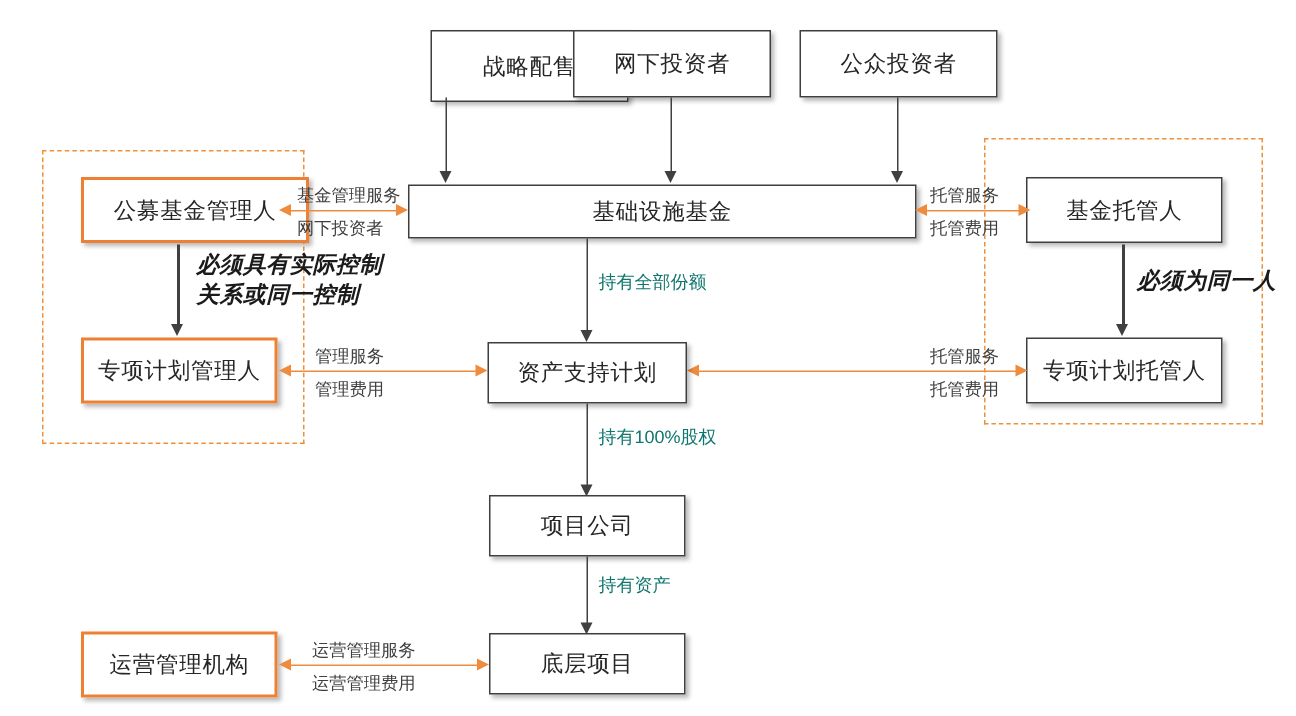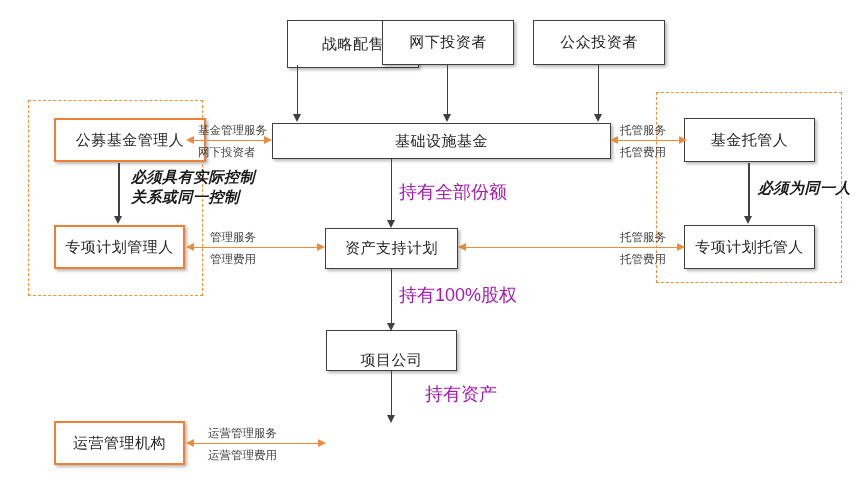--- a/index.html
+++ b/index.html
@@ -63,22 +63,22 @@
     border-bottom: 4.5px solid transparent;
     border-right: 8px solid #ef8b3c;
   }
   .ah-right-o {
     border-top: 4.5px solid transparent;
     border-bottom: 4.5px solid transparent;
     border-left: 8px solid #ef8b3c;
   }
   .edge-label {
     position: absolute;
-    color: #a21caf;
-    font-size: 18px;
+    color: #0f766e;
+    font-size: 12px;
     white-space: nowrap;
     background: transparent;
   }
   .edge-label.small {
     font-size: 11.5px;
     color: #3f3f3f;
   }
   .note {
     position: absolute;
     color: #1a1a1a;
@@ -175,28 +175,31 @@
   <div class="edge-label" style="left:399px; top:180px;">持有全部份额</div>
 
   <div class="node black" style="left:325px; top:228px; width:133px; height:41px;">
     <span>资产支持计划</span>
   </div>
 
   <div class="edge v" style="left:391px; top:269px; height:55px;"></div>
   <div class="arrowhead ah-down" style="left:387px; top:323px;"></div>
   <div class="edge-label" style="left:399px; top:283px;">持有100%股权</div>
 
-  <div class="node black" style="left:326px; top:330px; width:131px; height:41px;align-items:flex-end;">
+  <div class="node black" style="left:326px; top:330px; width:131px; height:41px;">
     <span>项目公司</span>
   </div>
 
   <div class="edge v" style="left:391px; top:371px; height:45px;"></div>
   <div class="arrowhead ah-down" style="left:387px; top:415px;"></div>
-  <div class="edge-label" style="left:399px; top:382px;margin-left:26px;">持有资产</div>
-
+  <div class="edge-label" style="left:399px; top:382px;">持有资产</div>
+
+  <div class="node black" style="left:326px; top:422px; width:131px; height:41px;">
+    <span>底层项目</span>
+  </div>
 
   <div class="node orange" style="left:54px; top:421px; width:131px; height:44px;">
     <span>运营管理机构</span>
   </div>
 
   <div class="edge h orange" style="left:192px; top:443px; width:129px;"></div>
   <div class="arrowhead ah-left-o" style="left:186px; top:439px;"></div>
   <div class="arrowhead ah-right-o" style="left:318px; top:439px;"></div>
   <div class="edge-label small" style="left:208px; top:426px;">运营管理服务</div>
   <div class="edge-label small" style="left:208px; top:448px;">运营管理费用</div>

